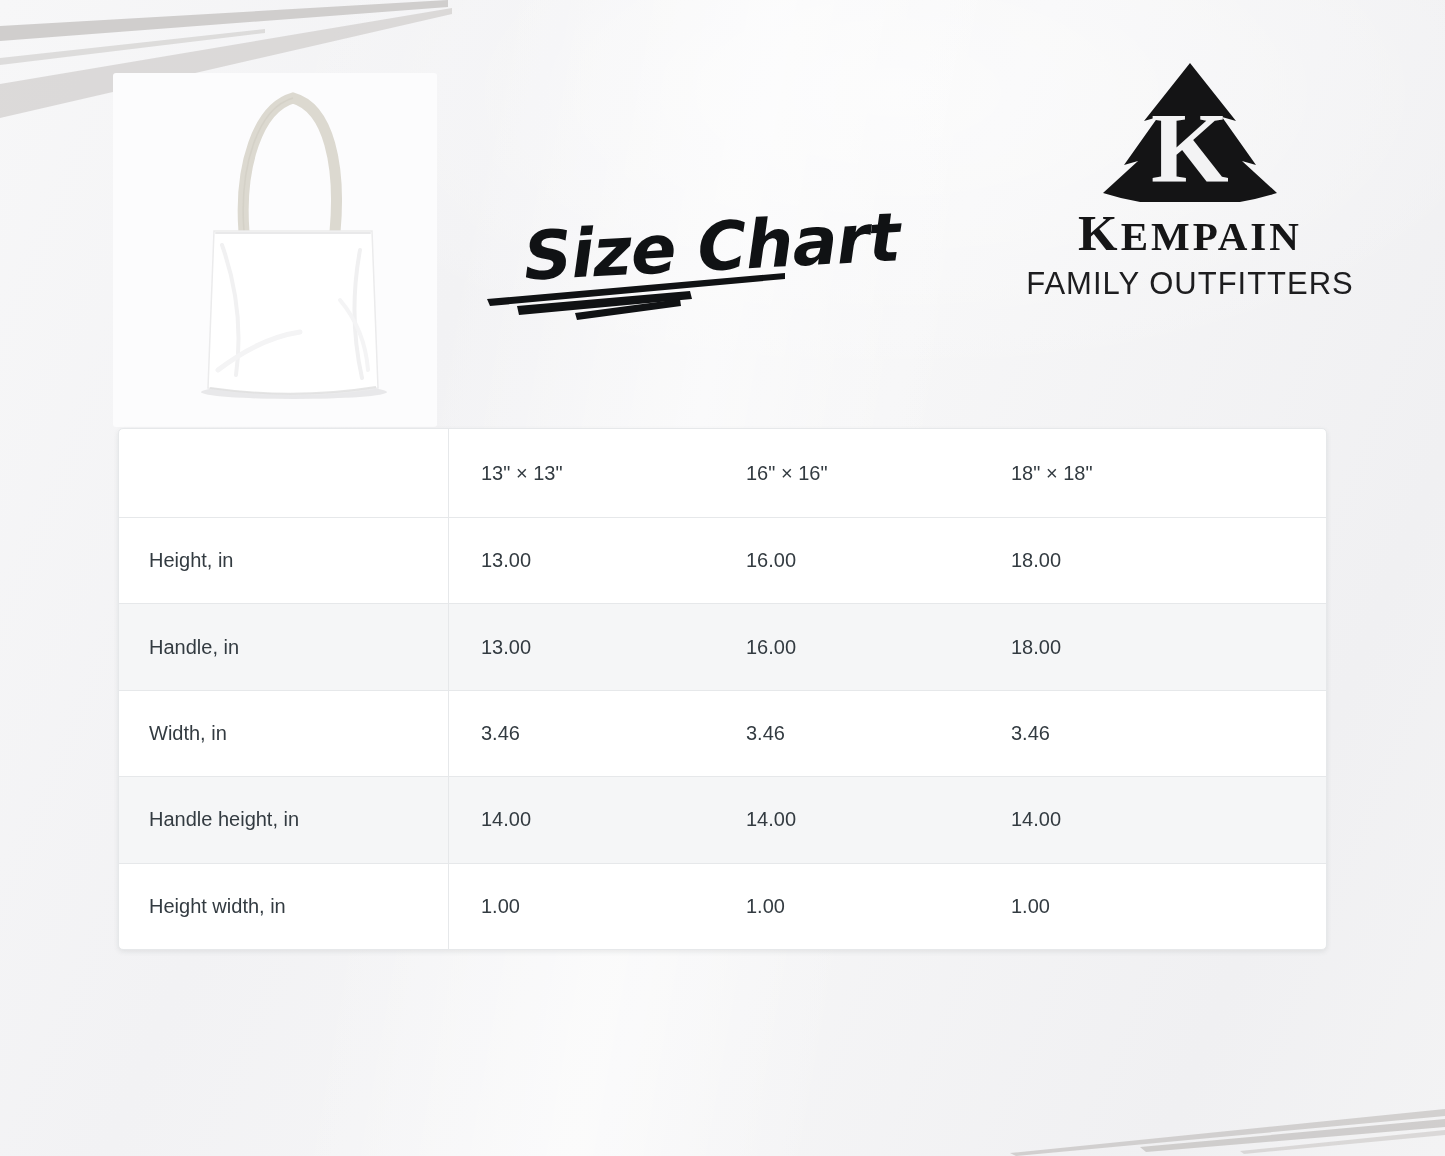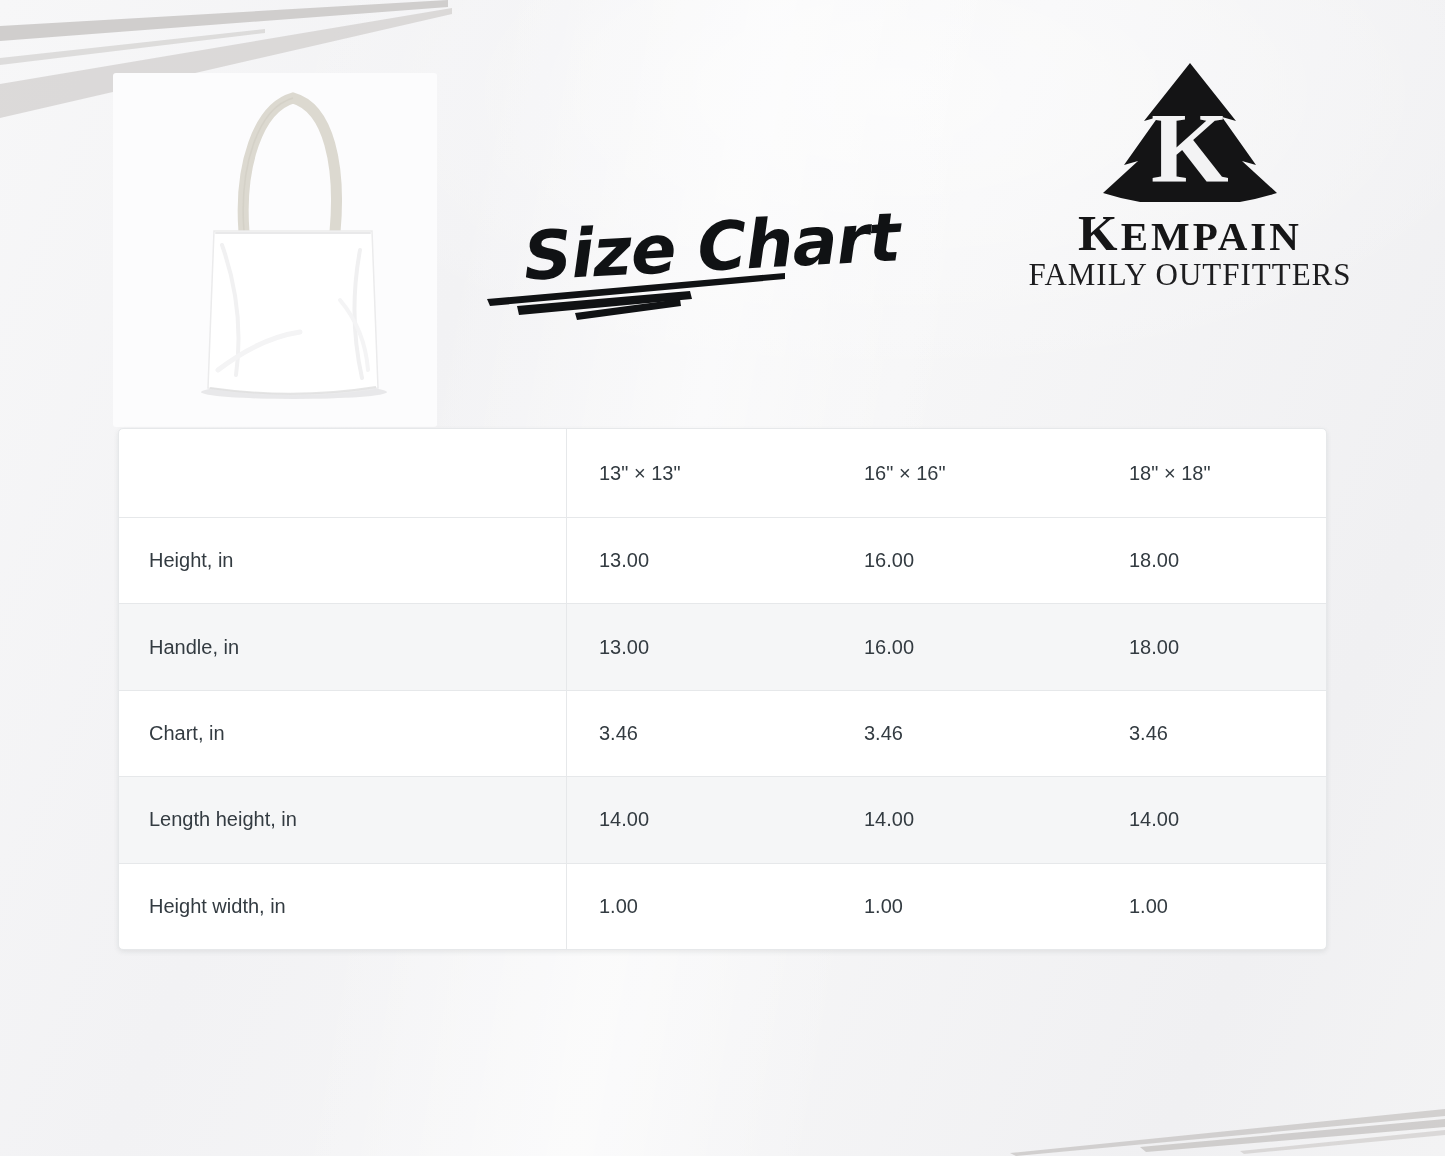--- a/index.html
+++ b/index.html
@@ -34,40 +34,40 @@
   
   .brand{position:absolute;left:990px;top:60px;width:400px;text-align:center;}
   .brand .tree{display:block;margin:0 auto;}
   .brand-name{
     font-family:"Liberation Serif","DejaVu Serif",serif;
     font-weight:bold;font-size:41px;line-height:1;
     letter-spacing:3px;color:#161617;margin-top:6px;
   }
   .brand-name::first-letter{font-size:1.24em;}
   .brand-tagline{
-    font-family:Liberation Serif, serif;
+    font-family:Liberation Sans, sans-serif;
     font-weight:400;font-size:31px;line-height:1;
-    letter-spacing:1px;color:#1d1d1f;margin-top:0;
+    letter-spacing:1px;color:#1d1d1f;margin-top:9px;
   }
 
   
   .size-table{
     position:absolute;left:118px;top:428px;width:1209px;height:522px;
     background:#ffffff;
     border:1px solid #e6e8ea;border-radius:5px;
     box-shadow:0 2px 5px rgba(70,75,80,.10);
     display:flex;flex-direction:column;
     box-sizing:border-box;
   }
   .trow{display:flex;flex:1;}
   .trow.header{flex:0 0 88px;}
   .trow + .trow{border-top:1px solid #e6e8ea;}
   .trow.alt{background:#f5f6f7;}
   .tcell{display:flex;align-items:center;box-sizing:border-box;font-size:20px;color:#333b41;}
-  .tcell.c0{width:448px;padding-left:30px;border-right:1px solid #e6e8ea;}
+  .tcell.c0{width:330px;padding-left:30px;border-right:1px solid #e6e8ea;}
   .tcell.c1,.tcell.c2{width:265px;padding-left:32px;}
   .tcell.c3{flex:1;padding-left:32px;}
 </style>
 </head>
 <body>
 
 <div class="canvas">
 
   <div class="bg-sheen"></div>
 
@@ -138,28 +138,28 @@
     </div>
 
     <div class="trow alt">
       <div class="tcell c0">Handle, in</div>
       <div class="tcell c1">13.00</div>
       <div class="tcell c2">16.00</div>
       <div class="tcell c3">18.00</div>
     </div>
 
     <div class="trow">
-      <div class="tcell c0">Chart, in</div>
+      <div class="tcell c0">Width, in</div>
       <div class="tcell c1">3.46</div>
       <div class="tcell c2">3.46</div>
       <div class="tcell c3">3.46</div>
     </div>
 
     <div class="trow alt">
-      <div class="tcell c0">Length height, in</div>
+      <div class="tcell c0">Handle height, in</div>
       <div class="tcell c1">14.00</div>
       <div class="tcell c2">14.00</div>
       <div class="tcell c3">14.00</div>
     </div>
 
     <div class="trow">
       <div class="tcell c0">Height width, in</div>
       <div class="tcell c1">1.00</div>
       <div class="tcell c2">1.00</div>
       <div class="tcell c3">1.00</div>

